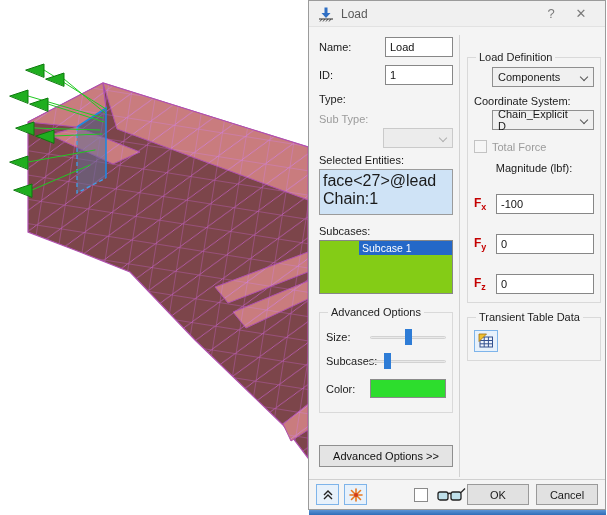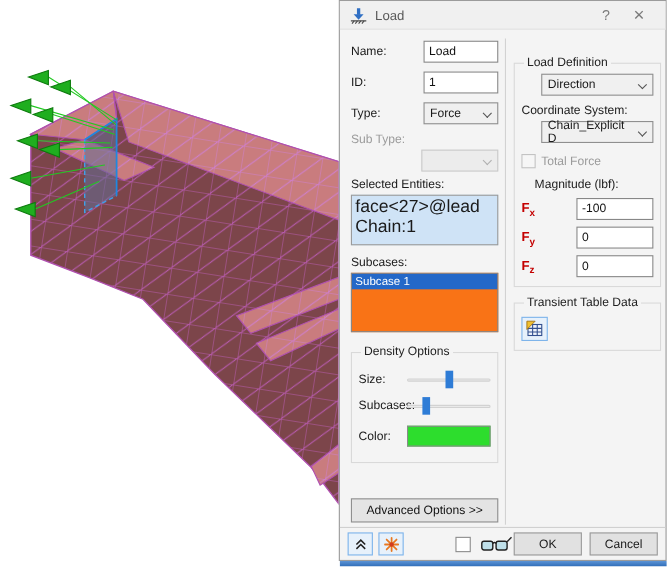--- a/index.html
+++ b/index.html
@@ -33,21 +33,21 @@
   .select { flex:1; position:relative; height:20px; background:#f0f0f0; border:1px solid #8f8f8f;
             display:flex; align-items:center; padding:0 18px 0 5px; }
   .select.dis { background:#ececec; border-color:#cacaca; color:#9b9b9b; }
   .chev { position:absolute; right:6px; top:6px; width:6px; height:6px;
           border-right:1px solid #555; border-bottom:1px solid #555; transform:rotate(45deg); }
   .select.dis .chev { border-color:#b0b0b0; }
 
   .sec-lbl { margin:4px 0 3px; }
   .entities { height:46px; background:#cfe3f6; border:1px solid #9b9b9b; padding:2px 3px;
               font-size:16px; margin-bottom:10px; }
-  .listbox { height:54px; background:#f97316; border:1px solid #878787; margin-bottom:12px; }
+  .listbox { height:54px; background:#84cc16; border:1px solid #878787; margin-bottom:12px;padding-left:39px; }
   .listbox .item.sel { background:#2468c8; color:#fff; padding:1px 3px; font-size:10.5px; }
 
   fieldset { border:1px solid #d9d9d9; padding:4px 6px 8px; }
   legend { padding:0 3px; margin-left:2px; color:#222; }
 
   .slide-row { display:flex; align-items:center; margin:6px 0; }
   .slide-row .lbl { width:44px; flex:none; }
   .slider { position:relative; flex:1; height:18px; }
   .slider .track { position:absolute; left:0; right:0; top:8px; height:3px; background:#e9e9e9;
                    border:1px solid #d2d2d2; border-radius:2px; }
@@ -56,22 +56,22 @@
 
   .btn { background:#e4e4e4; border:1px solid #8f8f8f; height:22px; width:100%;
          display:flex; align-items:center; justify-content:center; font-size:11px; color:#111; }
   .adv-btn { margin-top:32px; }
 
   .indent { margin-left:18px; margin-bottom:4px; }
   .chk-row { display:flex; align-items:center; margin:10px 0 2px; }
   .chk { width:13px; height:13px; background:#fff; border:1px solid #8a8a8a; margin-right:5px; flex:none; }
   .chk.dis { border-color:#c3c3c3; background:#f6f6f6; }
 
-  .mag-lbl { margin:9px 12px 2px; }
-  .comp-row { display:flex; align-items:center; margin-top:6px;gap:28px; }
+  .mag-lbl { margin:9px 0 2px;text-align:center; }
+  .comp-row { display:flex; align-items:center; margin-top:20px; }
   .fxyz { width:22px; flex:none; color:#c40000; font-weight:bold; font-size:12px; }
   .fxyz sub { font-size:9px; }
 
   .trans-fs { margin-top:8px; }
   .trans-row { display:flex; align-items:center; margin-top:3px; }
   .icon-btn { width:24px; height:22px; background:#e7f1fb; border:1px solid #7eb4ea;
               display:flex; align-items:center; justify-content:center; flex:none; }
   .trans-row .select { margin-left:8px; }
 
   .footer { position:absolute; left:0; bottom:0; right:0; height:30px; border-top:1px solid #d0d0d0;
@@ -172,44 +172,40 @@
         <div class="frow">
           <span class="lbl">Name:</span>
           <input class="tbox" type="text" value="Load" style="">
         </div>
         <div class="frow">
           <span class="lbl">ID:</span>
           <input class="tbox" type="text" value="1" style="">
         </div>
         <div class="frow">
           <span class="lbl">Type:</span>
-          <div class="select">
-            <span>Force</span>
-            <span class="chev"></span>
-          </div>
         </div>
         <div class="sec-lbl lbl dis">Sub Type:</div>
         <div class="frow" style="margin-bottom:6px;">
           <span class="lbl" style="width:34px;"></span>
           <div class="select dis">
             <span></span>
             <span class="chev"></span>
           </div>
         </div>
 
         <div class="sec-lbl">Selected Entities:</div>
         <div class="entities">face&lt;27&gt;@lead Chain:1</div>
 
         <div class="sec-lbl">Subcases:</div>
         <div class="listbox">
           <div class="item sel">Subcase 1</div>
         </div>
 
         <fieldset>
-          <legend>Density Options</legend>
+          <legend>Advanced Options</legend>
           <div class="slide-row">
             <span class="lbl">Size:</span>
             <div class="slider">
               <div class="track"></div>
               <div class="thumb" style="left:46%;"></div>
             </div>
           </div>
           <div class="slide-row">
             <span class="lbl">Subcases:</span>
             <div class="slider">
@@ -225,21 +221,21 @@
 
         <div class="btn adv-btn">Advanced Options &gt;&gt;</div>
       </div>
 
       <div class="col-right">
         <fieldset>
           <legend>Load Definition</legend>
 
           <div class="indent">
             <div class="select">
-              <span>Direction</span>
+              <span>Components</span>
               <span class="chev"></span>
             </div>
           </div>
 
           <div class="sec-lbl" style="margin-top:8px;">Coordinate System:</div>
           <div class="indent">
             <div class="select">
               <span>Chain_Explicit D</span>
               <span class="chev"></span>
             </div>

